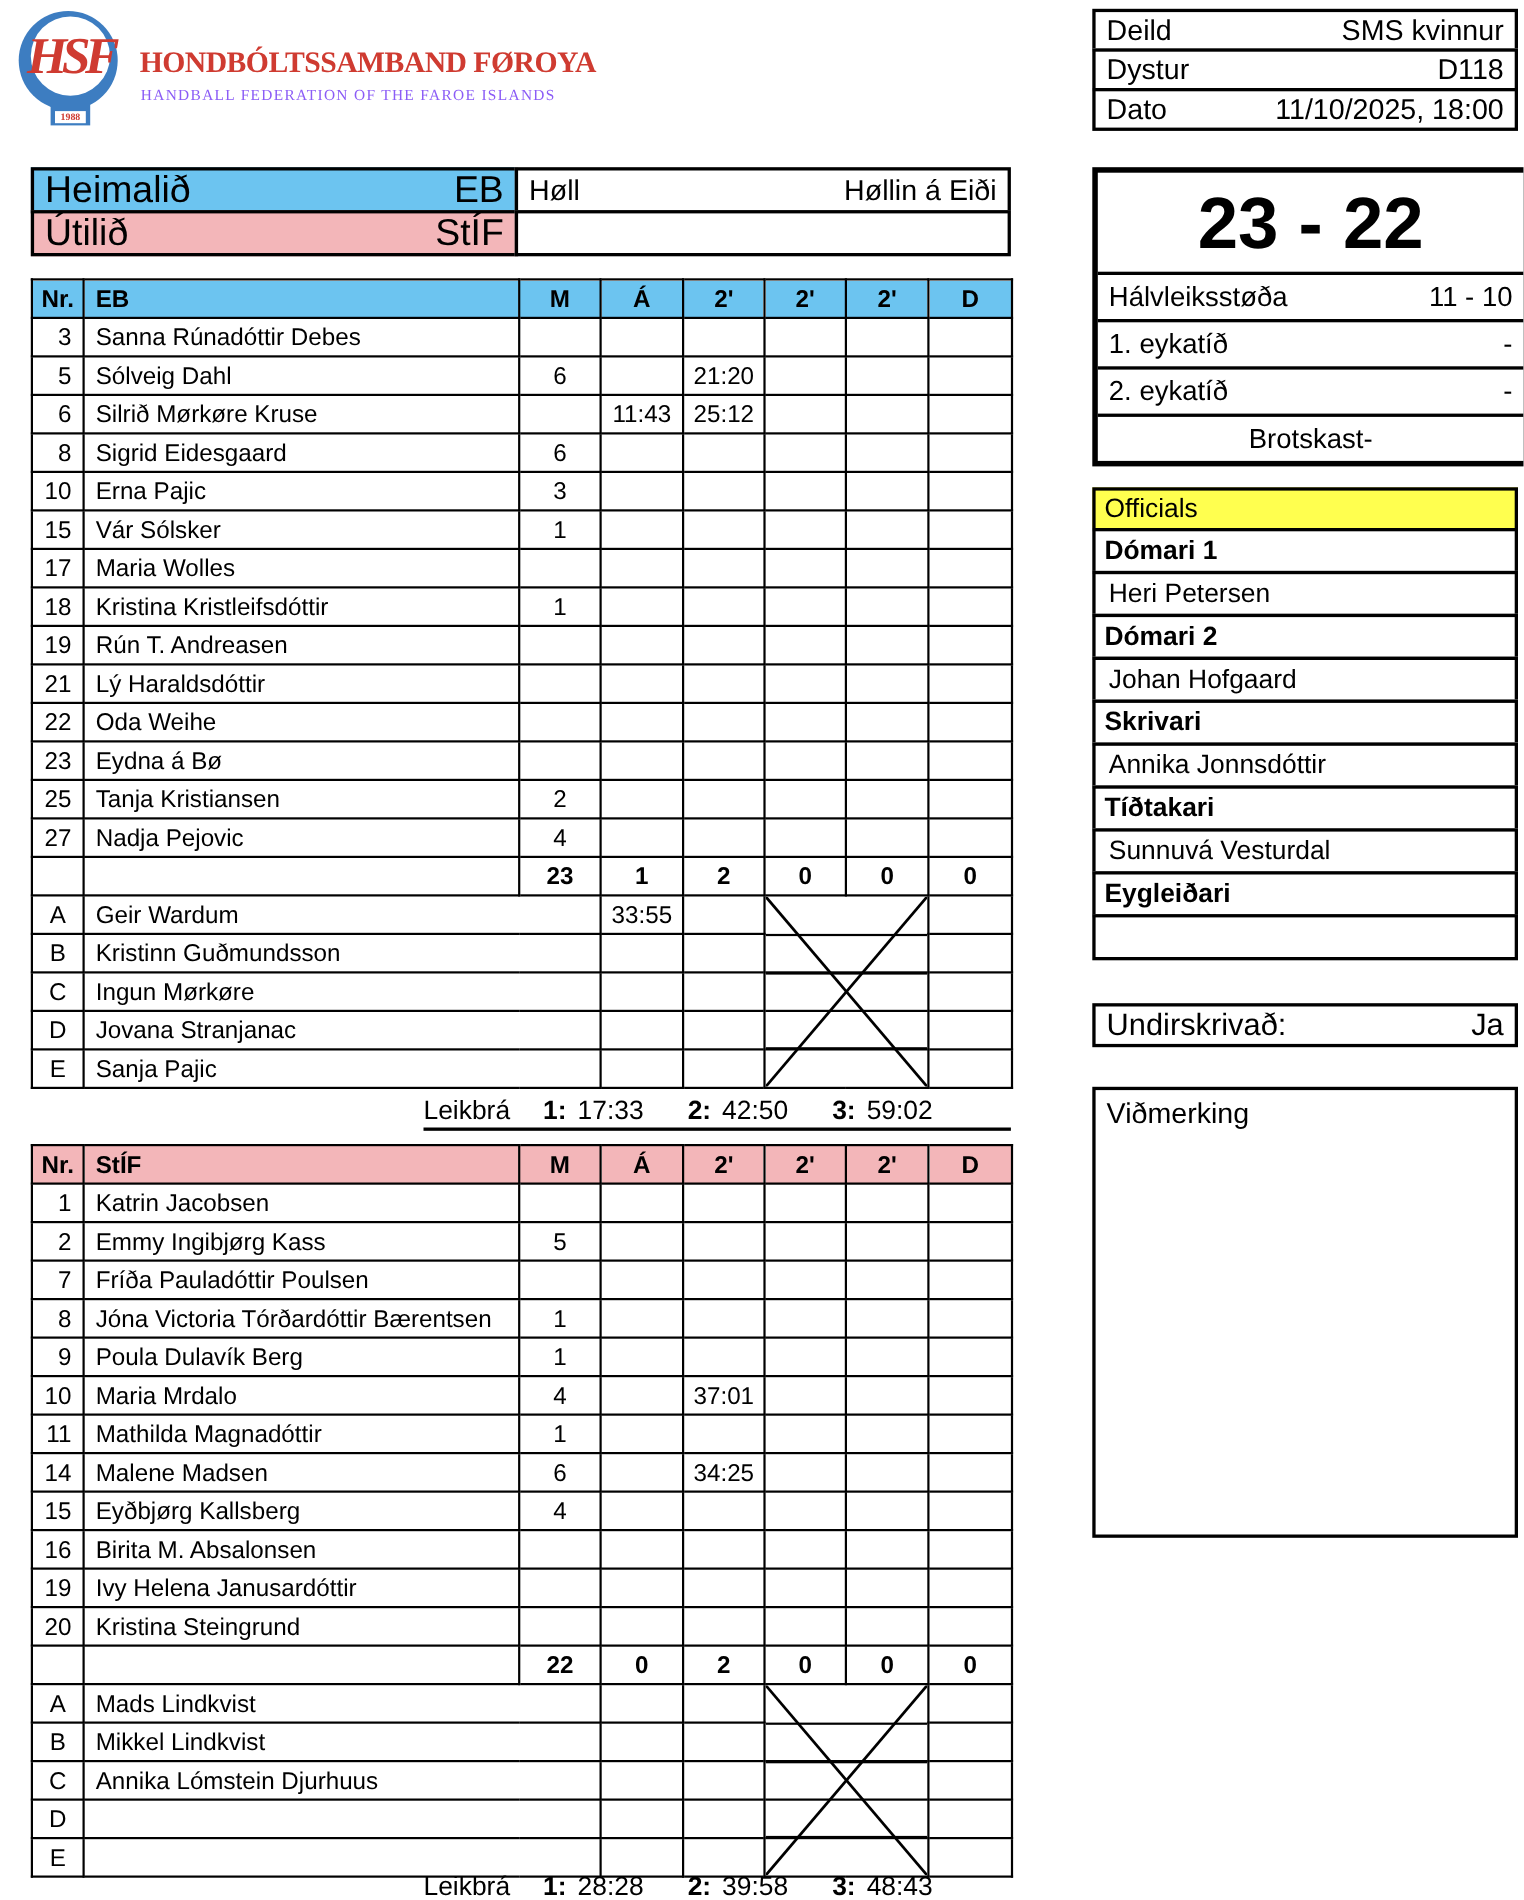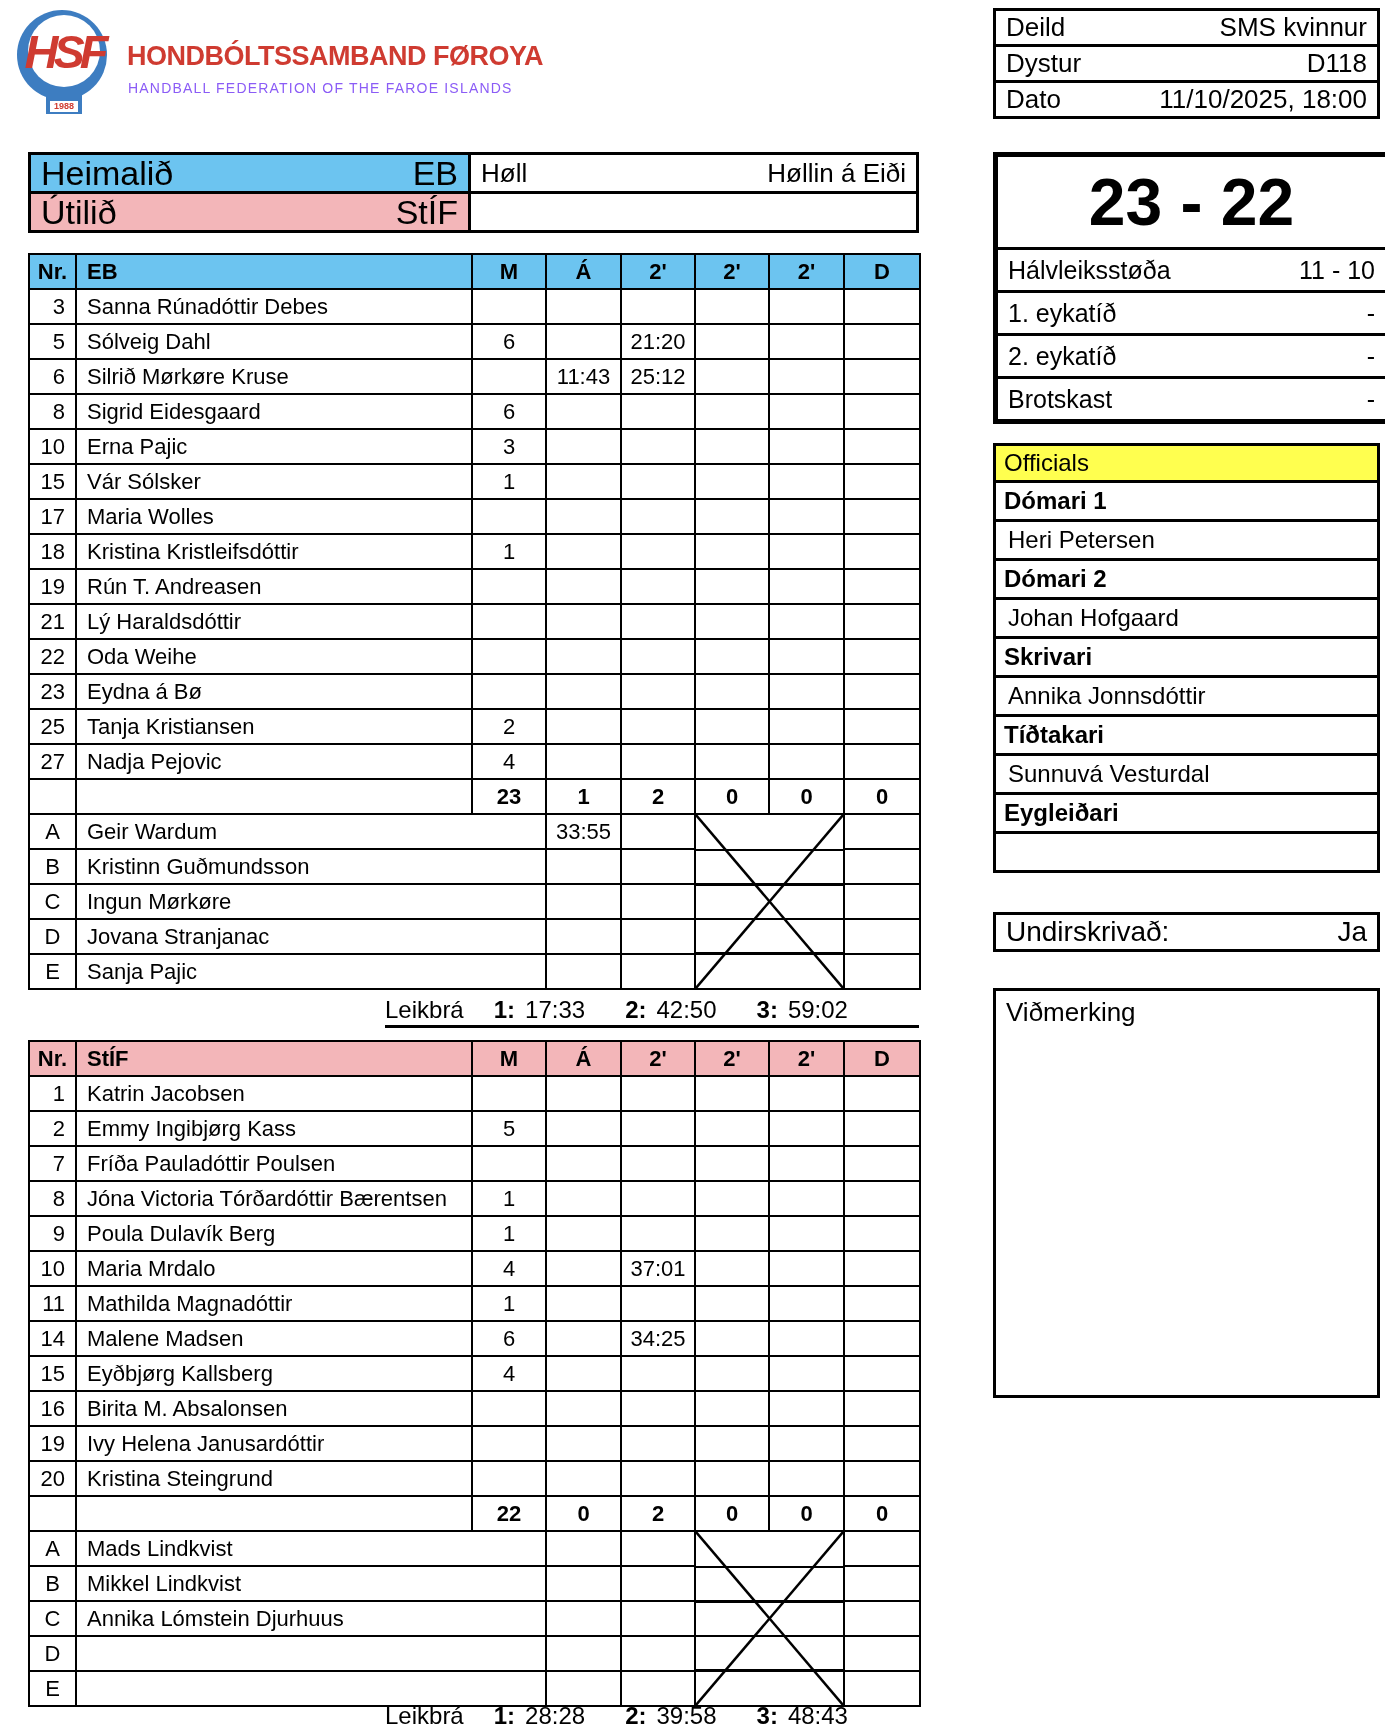--- a/index.html
+++ b/index.html
@@ -2,21 +2,21 @@
 <html><head>
 <meta charset="utf-8">
 <style>
   html,body{margin:0;padding:0;}
   body{
     width:1385px;height:1727px;position:relative;overflow:hidden;
     background:#fff;color:#000;
     font-family:"Liberation Sans", sans-serif;
   }
   
-  .logo-block{position:absolute;left:15px;top:8px;width:470px;height:110px;}
+  .logo-block{position:absolute;left:15px;top:8px;width:470px;height:110px;font-family:Liberation Serif, serif;}
   .logo-mark{position:absolute;left:0;top:0;width:98px;height:108px;}
   .logo-circle{position:absolute;left:2px;top:2px;width:90px;height:90px;border-radius:50%;background:#3d7dc1;}
   .logo-inner{position:absolute;left:13px;top:7px;width:72px;height:72px;border-radius:50%;background:#fff;}
   .logo-letters{position:absolute;left:4px;top:16px;width:90px;text-align:center;
     font-size:47px;font-weight:bold;font-style:italic;letter-spacing:-5px;color:#cf3b31;}
   .logo-stem{position:absolute;left:31px;top:80px;width:36px;height:26px;background:#3d7dc1;}
   .logo-yearbox{position:absolute;left:35px;top:93px;width:28px;height:11px;background:#fff;
     color:#cf3b31;font-size:9px;line-height:11px;text-align:center;font-weight:bold;}
   .org-name{position:absolute;left:112px;top:33px;font-size:27px;font-weight:bold;
     color:#cf3b31;letter-spacing:-0.5px;white-space:nowrap;}
@@ -36,21 +36,21 @@
   .hall-cell{width:451px;margin-left:-3px;border:3px solid #000;box-sizing:border-box;display:flex;
     justify-content:space-between;align-items:center;padding:0 10px;font-size:26px;background:#fff;gap:16px;}
   .bg-home{background:#6cc4f0;}
   .bg-away{background:#f3b6b9;}
   
   .score-box{position:absolute;left:993px;top:152px;width:387px;border:5px solid #000;background:#fff;}
   .score-final{height:90px;display:flex;align-items:center;justify-content:center;
     font-size:66px;font-weight:bold;border-bottom:3px solid #000;}
   .score-row{display:flex;justify-content:space-between;align-items:center;height:40px;
     border-bottom:3px solid #000;padding:0 10px;font-size:25px;}
-  .score-row:last-child{border-bottom:none;}
+  .score-row:last-child{border-bottom:none;justify-content:center;}
   
   .officials{position:absolute;left:993px;top:443px;width:387px;}
   .officials-title{height:34px;border:3px solid #000;background:#ffff4f;display:flex;
     align-items:center;padding:0 8px;font-size:24px;}
   .off-row{height:36px;border:3px solid #000;margin-top:-3px;display:flex;align-items:center;
     padding:0 8px;font-size:24px;background:#fff;}
   .off-role{font-weight:bold;}
   .off-name{padding-left:12px;}
   
   .signature{position:absolute;left:993px;top:912px;width:387px;height:40px;border:3px solid #000;

